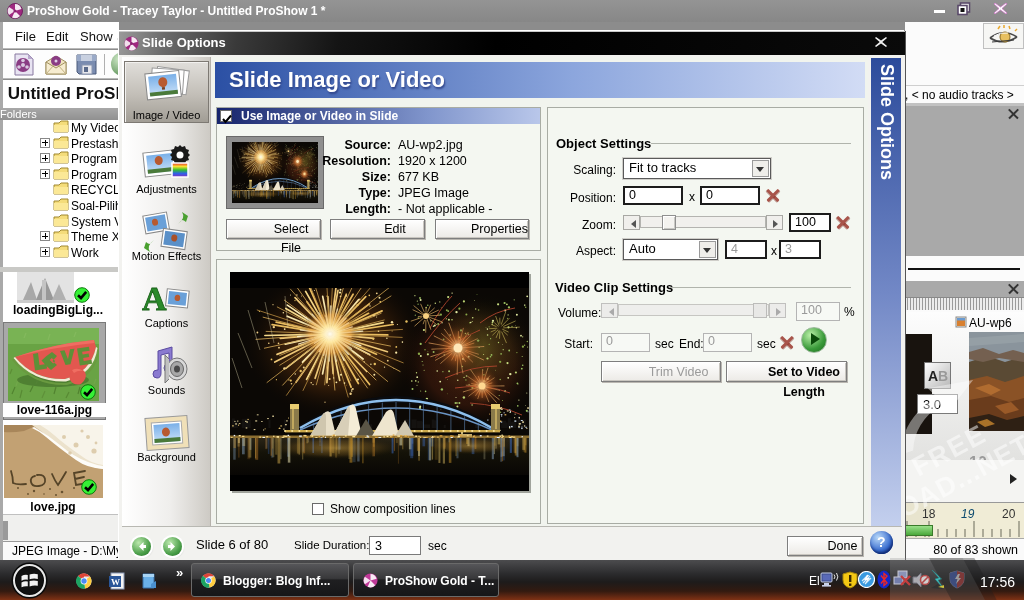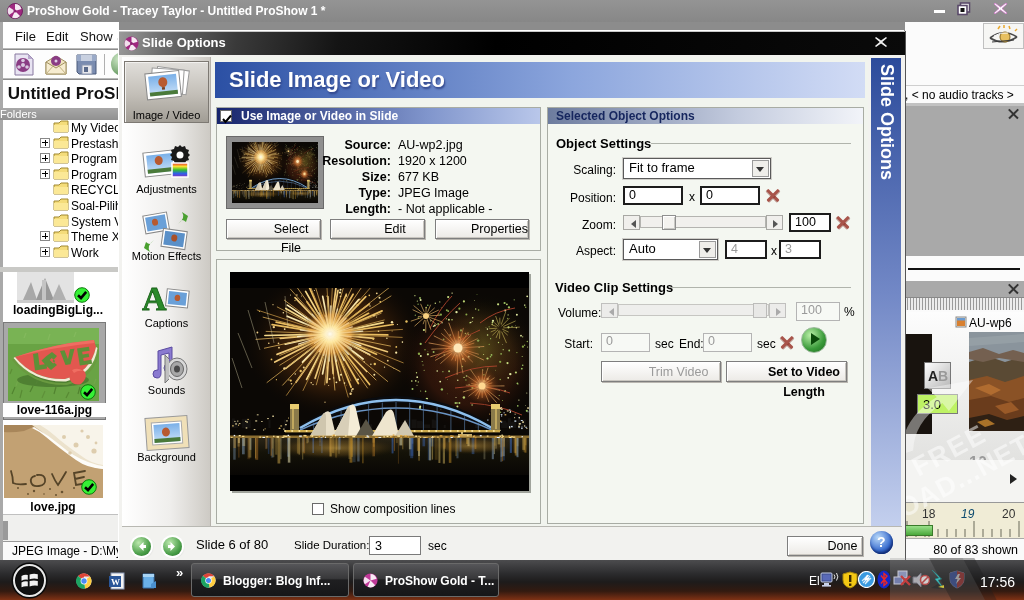--- a/index.html
+++ b/index.html
@@ -1287,21 +1287,21 @@
     <path d="M26 74 L42 70 L50 78 L36 82 Z" fill="#9a5a28"></path>
     <path d="M0 86 L20 82 L38 88 L55 84 V99 H0 Z" fill="#2e2014"></path>
     <path d="M8 90 L18 87 L26 92 L16 95 Z" fill="#c8872e" opacity=".8"></path>
   </svg>
   <span class="abs" style="left:64px;top:415px;font-size:16px;font-weight:bold;color:#9a9a9a;margin-top:17px;">10</span>
 
   <div class="abs" style="left:19px;top:340px;width:27px;height:27px;background:linear-gradient(135deg,#fdfdfd,#b8b8b8);border:1px solid #777;">
         <span style="position:absolute;left:3px;top:5px;font-weight:bold;font-size:14px;color:#222;">A</span>
         <span style="position:absolute;left:13px;top:5px;font-weight:bold;font-size:14px;color:#999;">B</span>
       </div>
-  <div class="abs" style="left:12px;top:372px;width:41px;height:20px;background:#bef264;border:1px solid #7a7a7a;font-size:13px;color:#000;line-height:19px;padding-left:5px;">3.0</div>
+  <div class="abs" style="left:12px;top:372px;width:41px;height:20px;background:#ffffff;border:1px solid #7a7a7a;font-size:13px;color:#000;line-height:19px;padding-left:5px;">3.0</div>
   <div class="abs" style="left:0;top:438px;width:119px;height:42px;background:#f4f4f2;"></div>
   <div class="abs" style="left:105px;top:452px;width:0;height:0;border:5px solid transparent;border-left:7px solid #222;"></div>
 
   <div class="abs" style="left:0;top:480px;width:119px;height:36px;background:#f0ecd6;border-top:1px solid #999;">
     <div class="abs" style="left:0;top:0;width:25px;height:36px;background:#e8e4ce;"></div>
     <span class="abs" style="left:17px;top:4px;font-size:12px;color:#333;">18</span>
     <span class="abs" style="left:56px;top:4px;font-size:12px;color:#0c4a6e;font-style:italic;">19</span>
     <span class="abs" style="left:97px;top:4px;font-size:12px;color:#333;">20</span>
     <svg class="abs" style="left:0;top:16px;" width="119" height="20" viewBox="0 0 119 20">
           <g stroke="#6a6a5a">
@@ -1504,28 +1504,25 @@
     <div class="abs" style="left:13px;top:12px;width:299px;height:219px;background:#000;box-shadow:2px 2px 0 #a0a49c;">
       <svg class="abs" style="left:0;top:16px;" width="299" height="187" viewBox="0 0 299 187">
               <use href="#fwk"></use>
             </svg>
     </div>
     <div class="cbox" style="left:95px;top:243px;background:#fff;"></div>
     <span class="flab" style="left:113px;top:242px;">Show composition lines</span>
   </div>
 
   <div class="gbox" style="left:335px;top:50px;width:317px;height:417px;">
-    <div class="bar sbar">
-            <span style="position:absolute;left:8px;">Selected Object Options</span>
-          </div>
     <div class="sect" style="left:8px;top:28px;">Object Settings</div>
     <div class="hline" style="left:103px;top:35px;width:200px;"></div>
     <div class="flab" style="left:0px;top:55px;width:68px;text-align:right;">Scaling:</div>
     <div class="combo" style="left:75px;top:50px;width:148px;height:21px;">
-            <span class="tx">Fit to frame</span>
+            <span class="tx">Fit to tracks</span>
             <span class="ar"></span>
           </div>
     <div class="flab" style="left:0px;top:83px;width:68px;text-align:right;">Position:</div>
     <div class="inp" style="left:75px;top:78px;width:60px;height:19px;">0</div>
     <span class="flab" style="left:141px;top:82px;">x</span>
     <div class="inp" style="left:152px;top:78px;width:60px;height:19px;">0</div>
     <span class="redx" style="left:218px;top:80px;"></span>
     <div class="flab" style="left:0px;top:110px;width:68px;text-align:right;">Zoom:</div>
     <div class="slider" style="left:75px;top:107px;width:160px;">
       <span class="sl-ar sl-arl" style="left:0;"></span>

